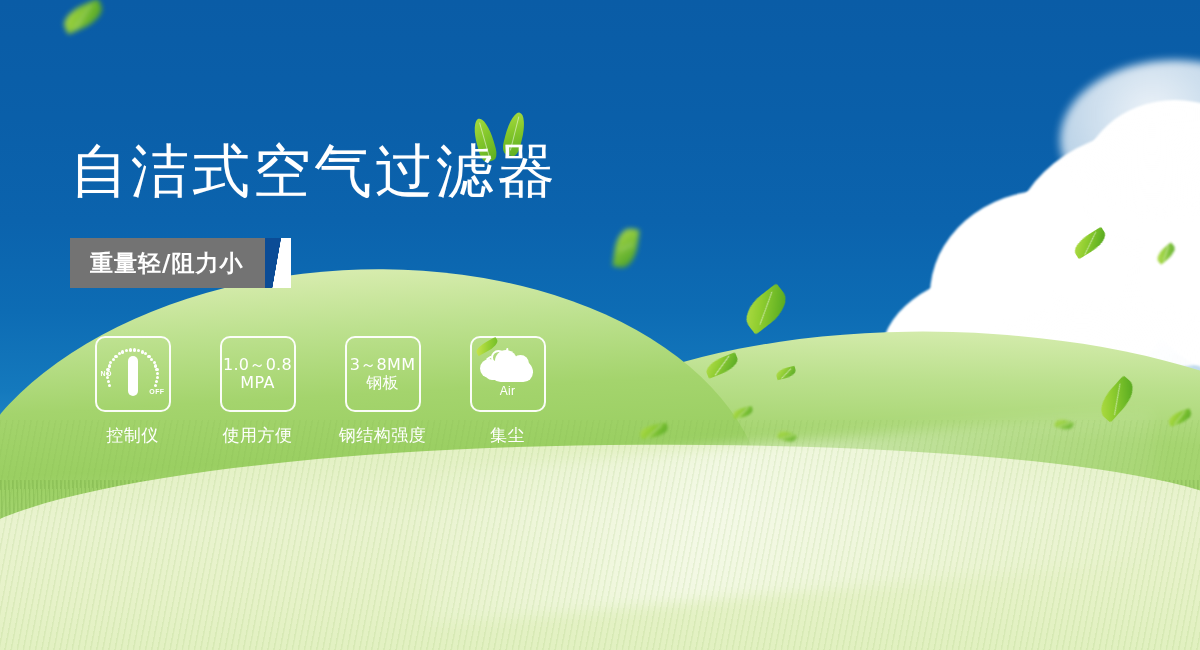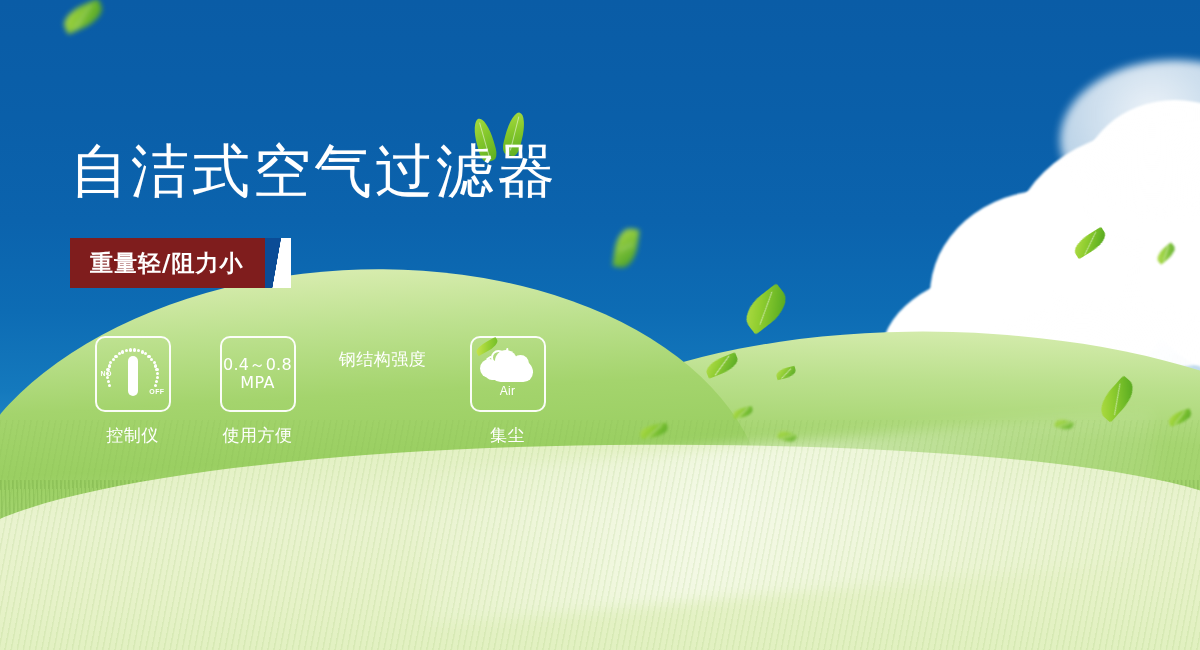--- a/index.html
+++ b/index.html
@@ -148,21 +148,21 @@
     content:"";position:absolute;left:49%;top:10%;width:1px;height:78%;
     background:rgba(255,255,255,.5);
   }
 
   
   .tagbar{
     position:absolute;left:70px;top:238px;height:50px;
     display:flex;align-items:stretch;
   }
   .tag-a{
-    background:#7f1d1d;
+    background:#737373;
     color:#ffffff;
     display:flex;align-items:center;
     padding:0 22px 0 20px;
     font-size:23px;font-weight:700;letter-spacing:1px;
     white-space:nowrap;
     font-family:"DejaVu Sans","Liberation Sans",sans-serif;
   }
   .tag-wedge{
     width:26px;
     background:linear-gradient(100deg,#0b4c96 0%,#0b4c96 46%,#ffffff 47%,#ffffff 100%);
@@ -374,29 +374,35 @@
               <div class="dot" style="left: 53.4554px; top: 36.207px;"></div>
               <div class="dot" style="left: 52.0577px; top: 39.9655px;"></div>
             </div>
         </div>
         <div class="flabel">控制仪</div>
       </div>
 
       <div class="feature">
         <div class="fbox">
           <div class="txt">
-            <span>0.4～0.8</span>
+            <span>1.0～0.8</span>
             <span class="l2">MPA</span>
           </div>
         </div>
         <div class="flabel">使用方便</div>
       </div>
 
 
       <div class="feature">
+        <div class="fbox">
+          <div class="txt">
+            <span>3～8MM</span>
+            <span class="l2">钢板</span>
+          </div>
+        </div>
         <div class="flabel">钢结构强度</div>
       </div>
 
       <div class="feature">
         <div class="fbox">
           <div class="airicon">
             <div class="gleaf"></div>
             <div class="sun"></div>
             <div class="ray" style="left:9px;top:9px;transform:rotate(58deg);"></div>
             <div class="ray" style="left:27px;top:2px;transform:rotate(10deg);"></div>

